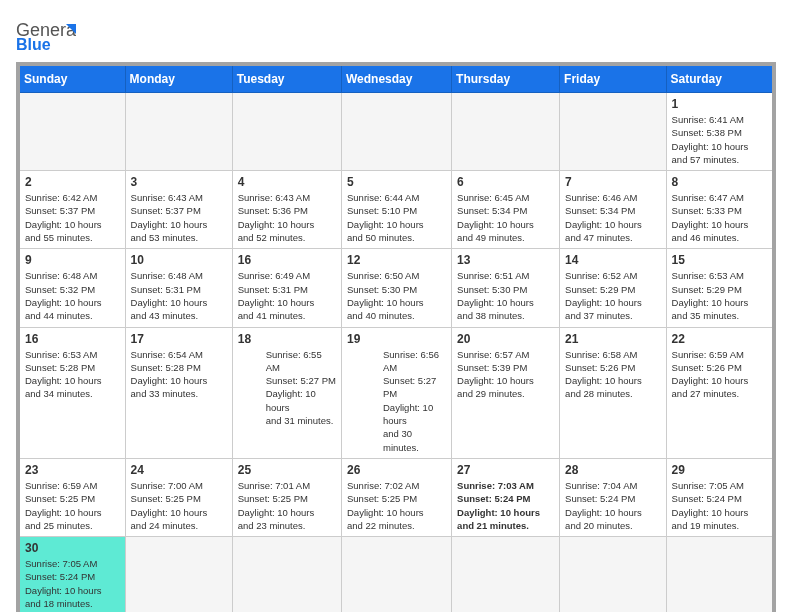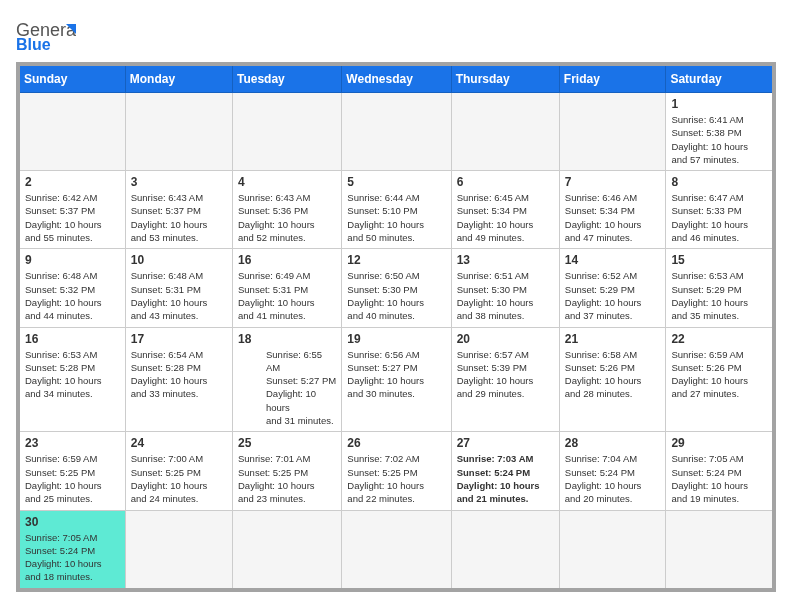--- a/index.html
+++ b/index.html
@@ -253,21 +253,21 @@
           </td>
           <td>
             <span class="day-num">18</span>
             <div class="day-info" style="white-space: pre-line; margin-left: 28px;">Sunrise: 6:55 AM
 Sunset: 5:27 PM
 Daylight: 10 hours
 and 31 minutes.</div>
           </td>
           <td>
             <span class="day-num">19</span>
-            <div class="day-info" style="white-space: pre-line;">Sunrise: 6:56 AM
+            <div class="day-info" style="white-space: pre-line; margin-left: 36px;">Sunrise: 6:56 AM
 Sunset: 5:27 PM
 Daylight: 10 hours
 and 30 minutes.</div>
           </td>
           <td>
             <span class="day-num">20</span>
             <div class="day-info" style="white-space: pre-line;">Sunrise: 6:57 AM
 Sunset: 5:39 PM
 Daylight: 10 hours
 and 29 minutes.</div>

